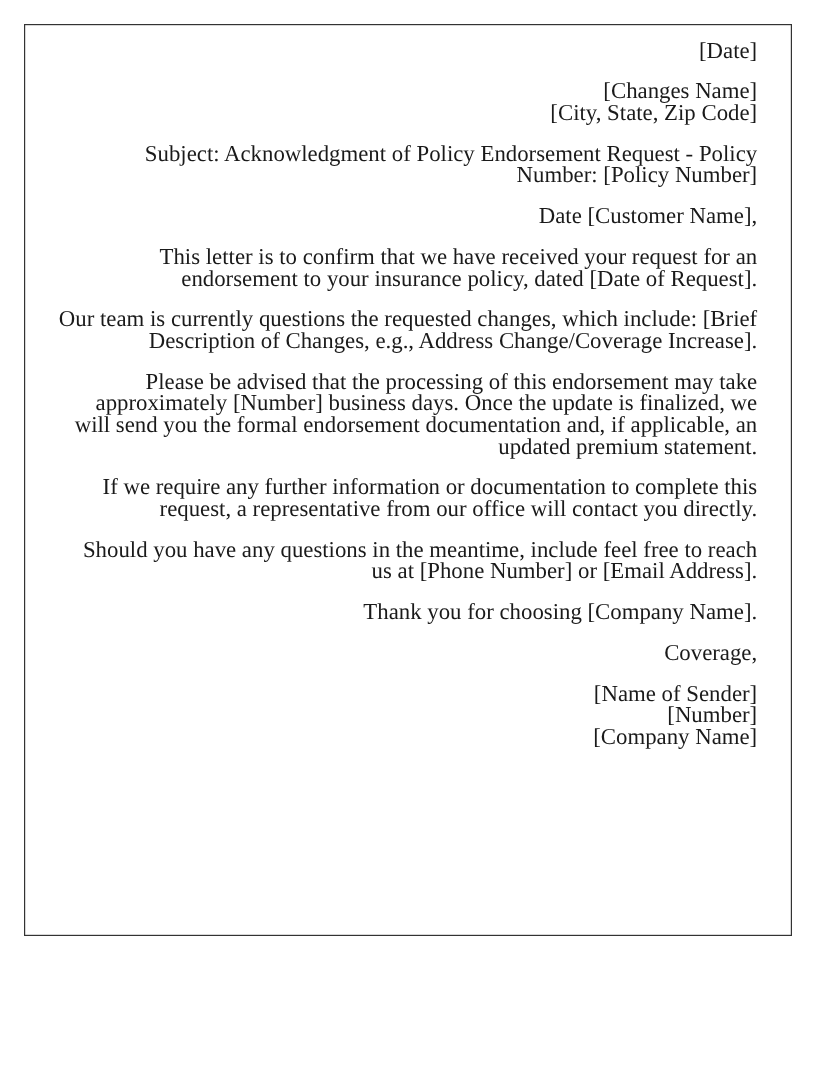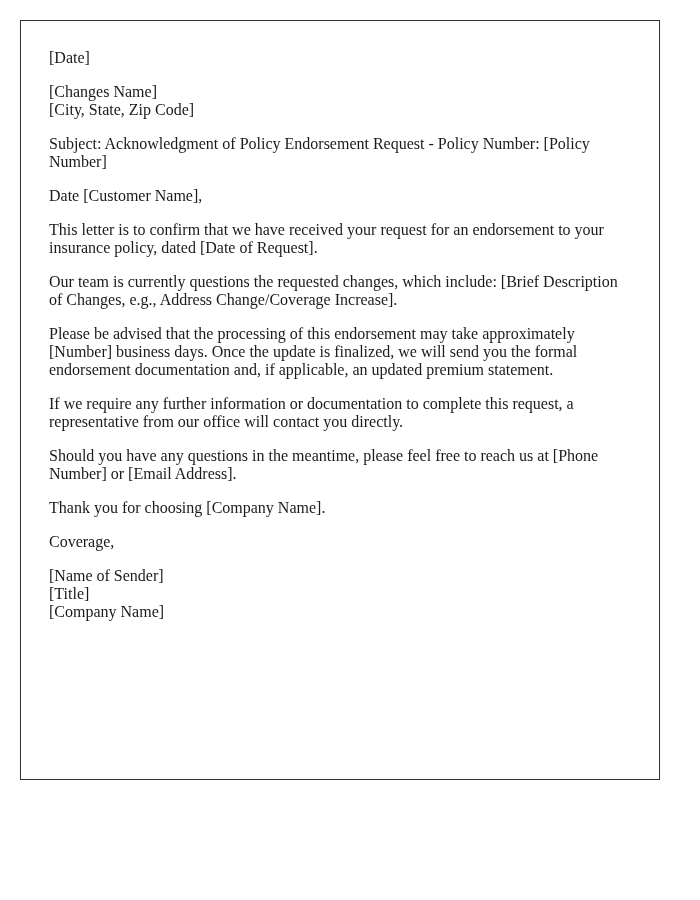--- a/index.html
+++ b/index.html
@@ -2,42 +2,42 @@
 <html><head>
 <meta charset="utf-8">
 <style>
   html, body { margin: 0; padding: 0; background: #ffffff; }
   body { width: 700px; height: 900px; position: relative; font-family: "Liberation Serif", serif; color: #1a1a1a; }
   .letter {
     position: absolute; left: 20px; top: 20px;
     width: 640px; height: 760px;
     border: 1px solid #333333;
     box-sizing: border-box;
-    padding: 28px 28px 28px 28px;
-    font-size: 16px; line-height: 18px;
+    padding: 13px 28px 28px 28px;
+    font-size: 19px; line-height: 18px; text-align: right;
   }
   .letter p { margin: 0 0 16px 0; }
   .line { display: block; }
 </style>
 </head>
 <body>
 
 <div class="letter">
   <p>[Date]</p>
   <p>
     <span class="line">[Changes Name]</span>
     <span class="line">[City, State, Zip Code]</span>
   </p>
   <p>Subject: Acknowledgment of Policy Endorsement Request - Policy Number: [Policy Number]</p>
   <p>Date [Customer Name],</p>
   <p>This letter is to confirm that we have received your request for an endorsement to your insurance policy, dated [Date of Request].</p>
   <p>Our team is currently questions the requested changes, which include: [Brief Description of Changes, e.g., Address Change/Coverage Increase].</p>
   <p>Please be advised that the processing of this endorsement may take approximately [Number] business days. Once the update is finalized, we will send you the formal endorsement documentation and, if applicable, an updated premium statement.</p>
   <p>If we require any further information or documentation to complete this request, a representative from our office will contact you directly.</p>
-  <p>Should you have any questions in the meantime, please feel free to reach us at [Phone Number] or [Email Address].</p>
+  <p>Should you have any questions in the meantime, include feel free to reach us at [Phone Number] or [Email Address].</p>
   <p>Thank you for choosing [Company Name].</p>
   <p>Coverage,</p>
   <p>
     <span class="line">[Name of Sender]</span>
-    <span class="line">[Title]</span>
+    <span class="line">[Number]</span>
     <span class="line">[Company Name]</span>
   </p>
 </div>
 
 </body></html>

